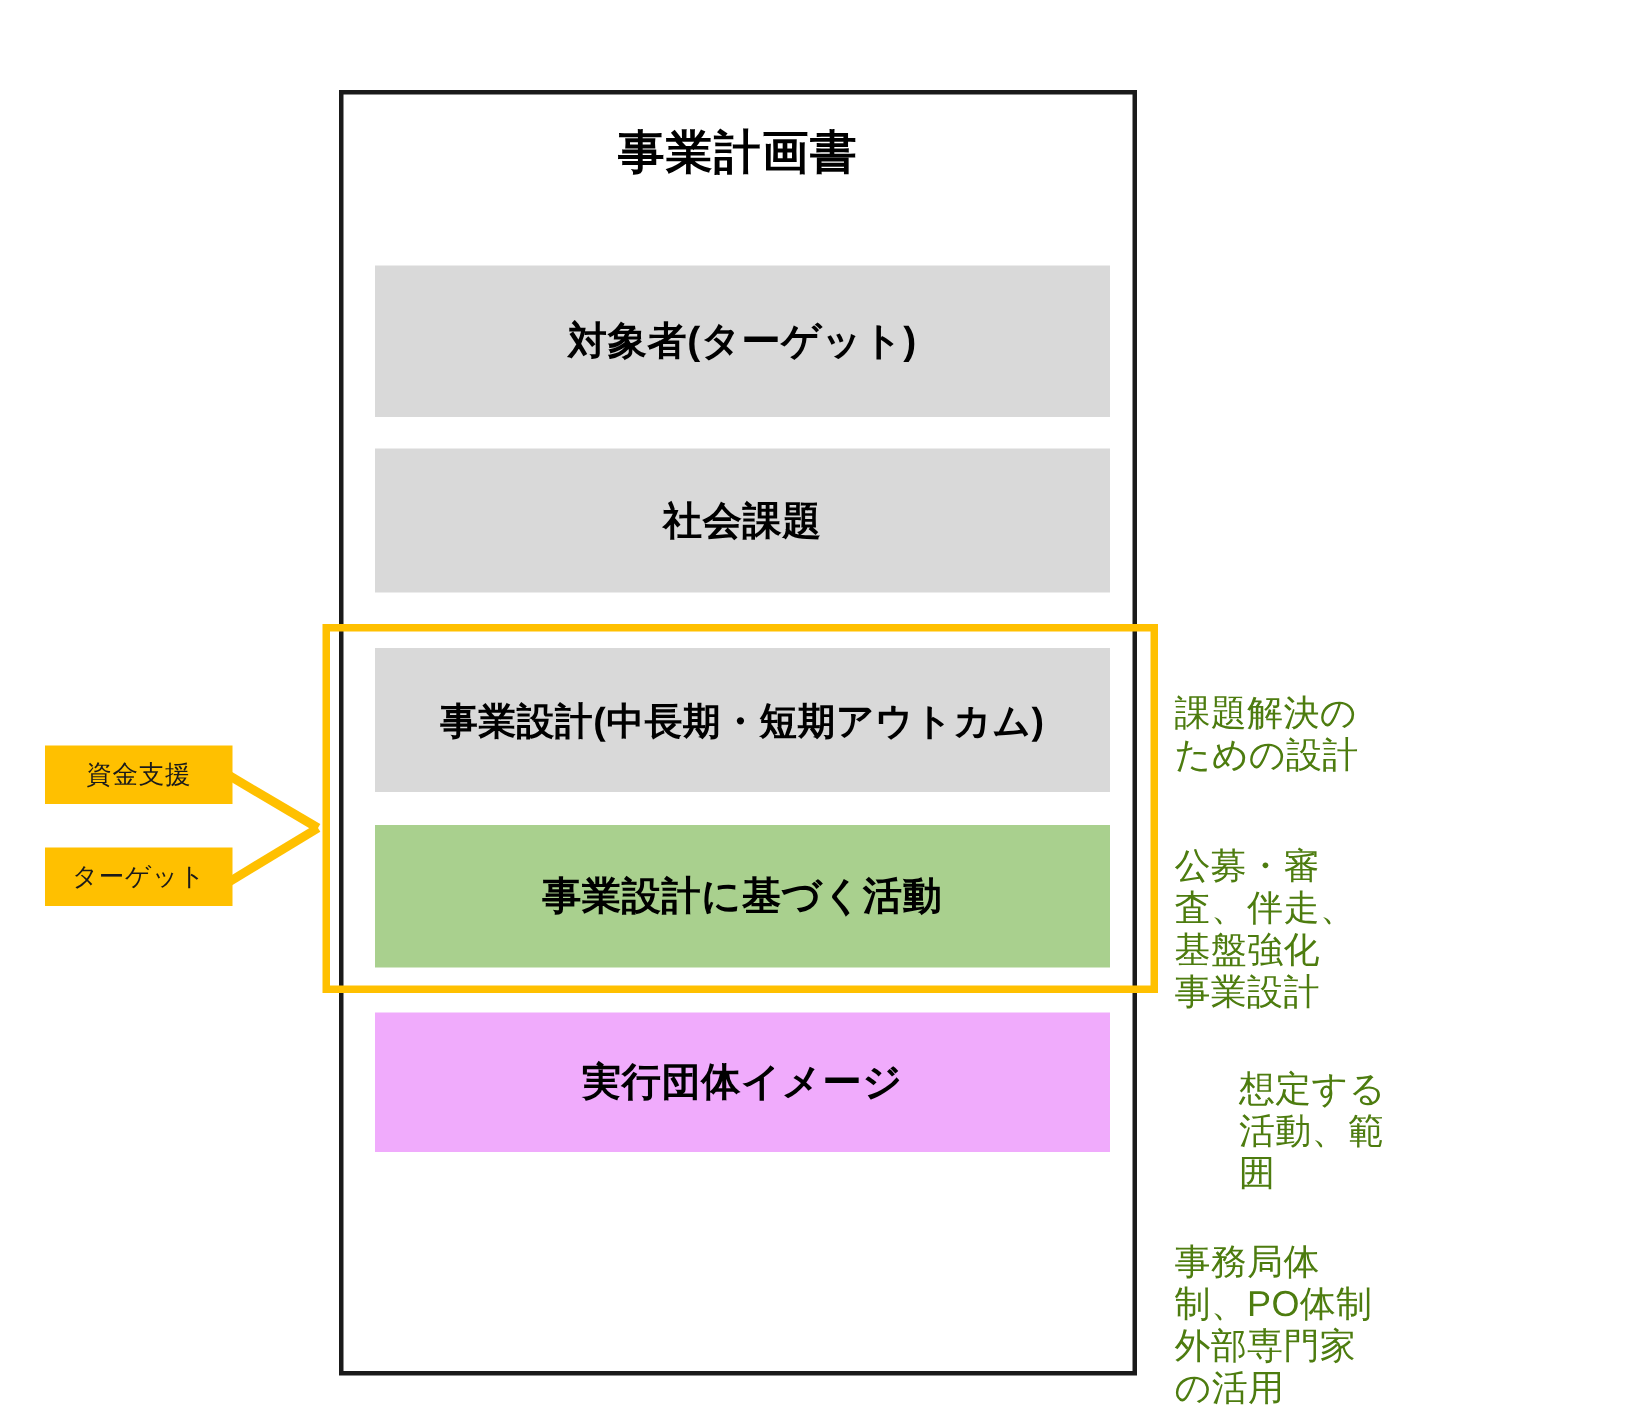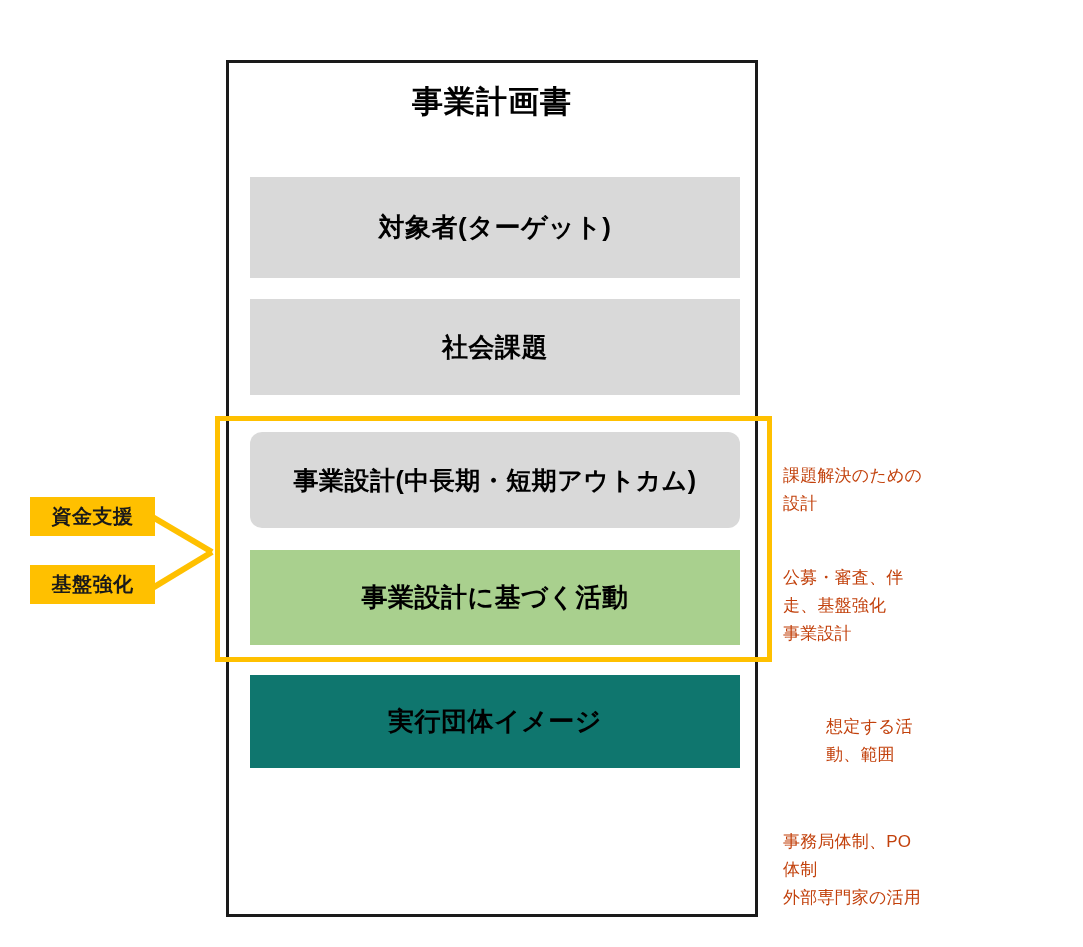--- a/index.html
+++ b/index.html
@@ -58,25 +58,25 @@
   }
   .row-label {
     font-size: 26px;
     font-weight: bold;
     letter-spacing: 0.5px;
     white-space: nowrap;
     text-align: center;
   }
   .row.fill-gray  { background: #D9D9D9; }
   .row.fill-green { background: #A9D08E; }
-  .row.fill-blue  { background: #0f766e; }
+  .row.fill-blue  { background: #f0abfc; }
 
   .row-1 { top: 177px; height: 101px; }
   .row-2 { top: 299px; height: 96px; }
-  .row-3 { top: 432px; height: 96px; border-radius: 12px; }
+  .row-3 { top: 432px; height: 96px; }
   .row-4 { top: 550px; height: 95px; }
   .row-5 { top: 675px; height: 93px; }
   .row-6 { top: 800px; height: 95px; }
 
   .row-3 .row-label { font-size: 25px; }
 
   
   .emphasis-rect {
     position: absolute;
     left: 215px;
@@ -95,45 +95,45 @@
     left: 30px;
     width: 125px;
     height: 39px;
     background: #FFC000;
     display: flex;
     align-items: center;
     justify-content: center;
     box-sizing: border-box;
   }
   .support-label span {
-    font-size: 20px;
-    font-weight: bold;
+    font-size: 17px;
+    font-weight: normal;
     color: #1a1a1a;
     letter-spacing: 0.5px;
     white-space: nowrap;
   }
   .support-label-1 { top: 497px; }
   .support-label-2 { top: 565px; }
 
   
   .support-arrow {
     position: absolute;
     left: 150px;
     top: 490px;
     width: 80px;
     height: 125px;
   }
 
   
   .note {
     position: absolute;
     left: 783px;
-    font-size: 17px;
+    font-size: 24px;
     line-height: 28px;
-    color: #c2410c;
+    color: #4d7c0f;
     letter-spacing: 0.2px;
     white-space: pre-line;
   }
   .note-1 { top: 462px; }
   .note-2 { top: 564px; }
   .note-3 { top: 713px; margin-left: 43px; }
   .note-4 { top: 828px; }
 </style>
 </head>
 <body>
@@ -164,21 +164,21 @@
     <span class="row-label">実行団体イメージ</span>
   </div>
 
 
   <div class="emphasis-rect"></div>
 
   <div class="support-label support-label-1">
     <span>資金支援</span>
   </div>
   <div class="support-label support-label-2">
-    <span>基盤強化</span>
+    <span>ターゲット</span>
   </div>
 
   <svg class="support-arrow" viewBox="0 0 80 125">
     <polyline points="1,26 62,62" fill="none" stroke="#FFC000" stroke-width="6" stroke-linecap="butt"></polyline>
     <polyline points="1,99 62,62" fill="none" stroke="#FFC000" stroke-width="6" stroke-linecap="butt"></polyline>
   </svg>
 
   <div class="note note-1">課題解決のための設計</div>
   <div class="note note-2">公募・審査、伴走、基盤強化
 事業設計</div>

